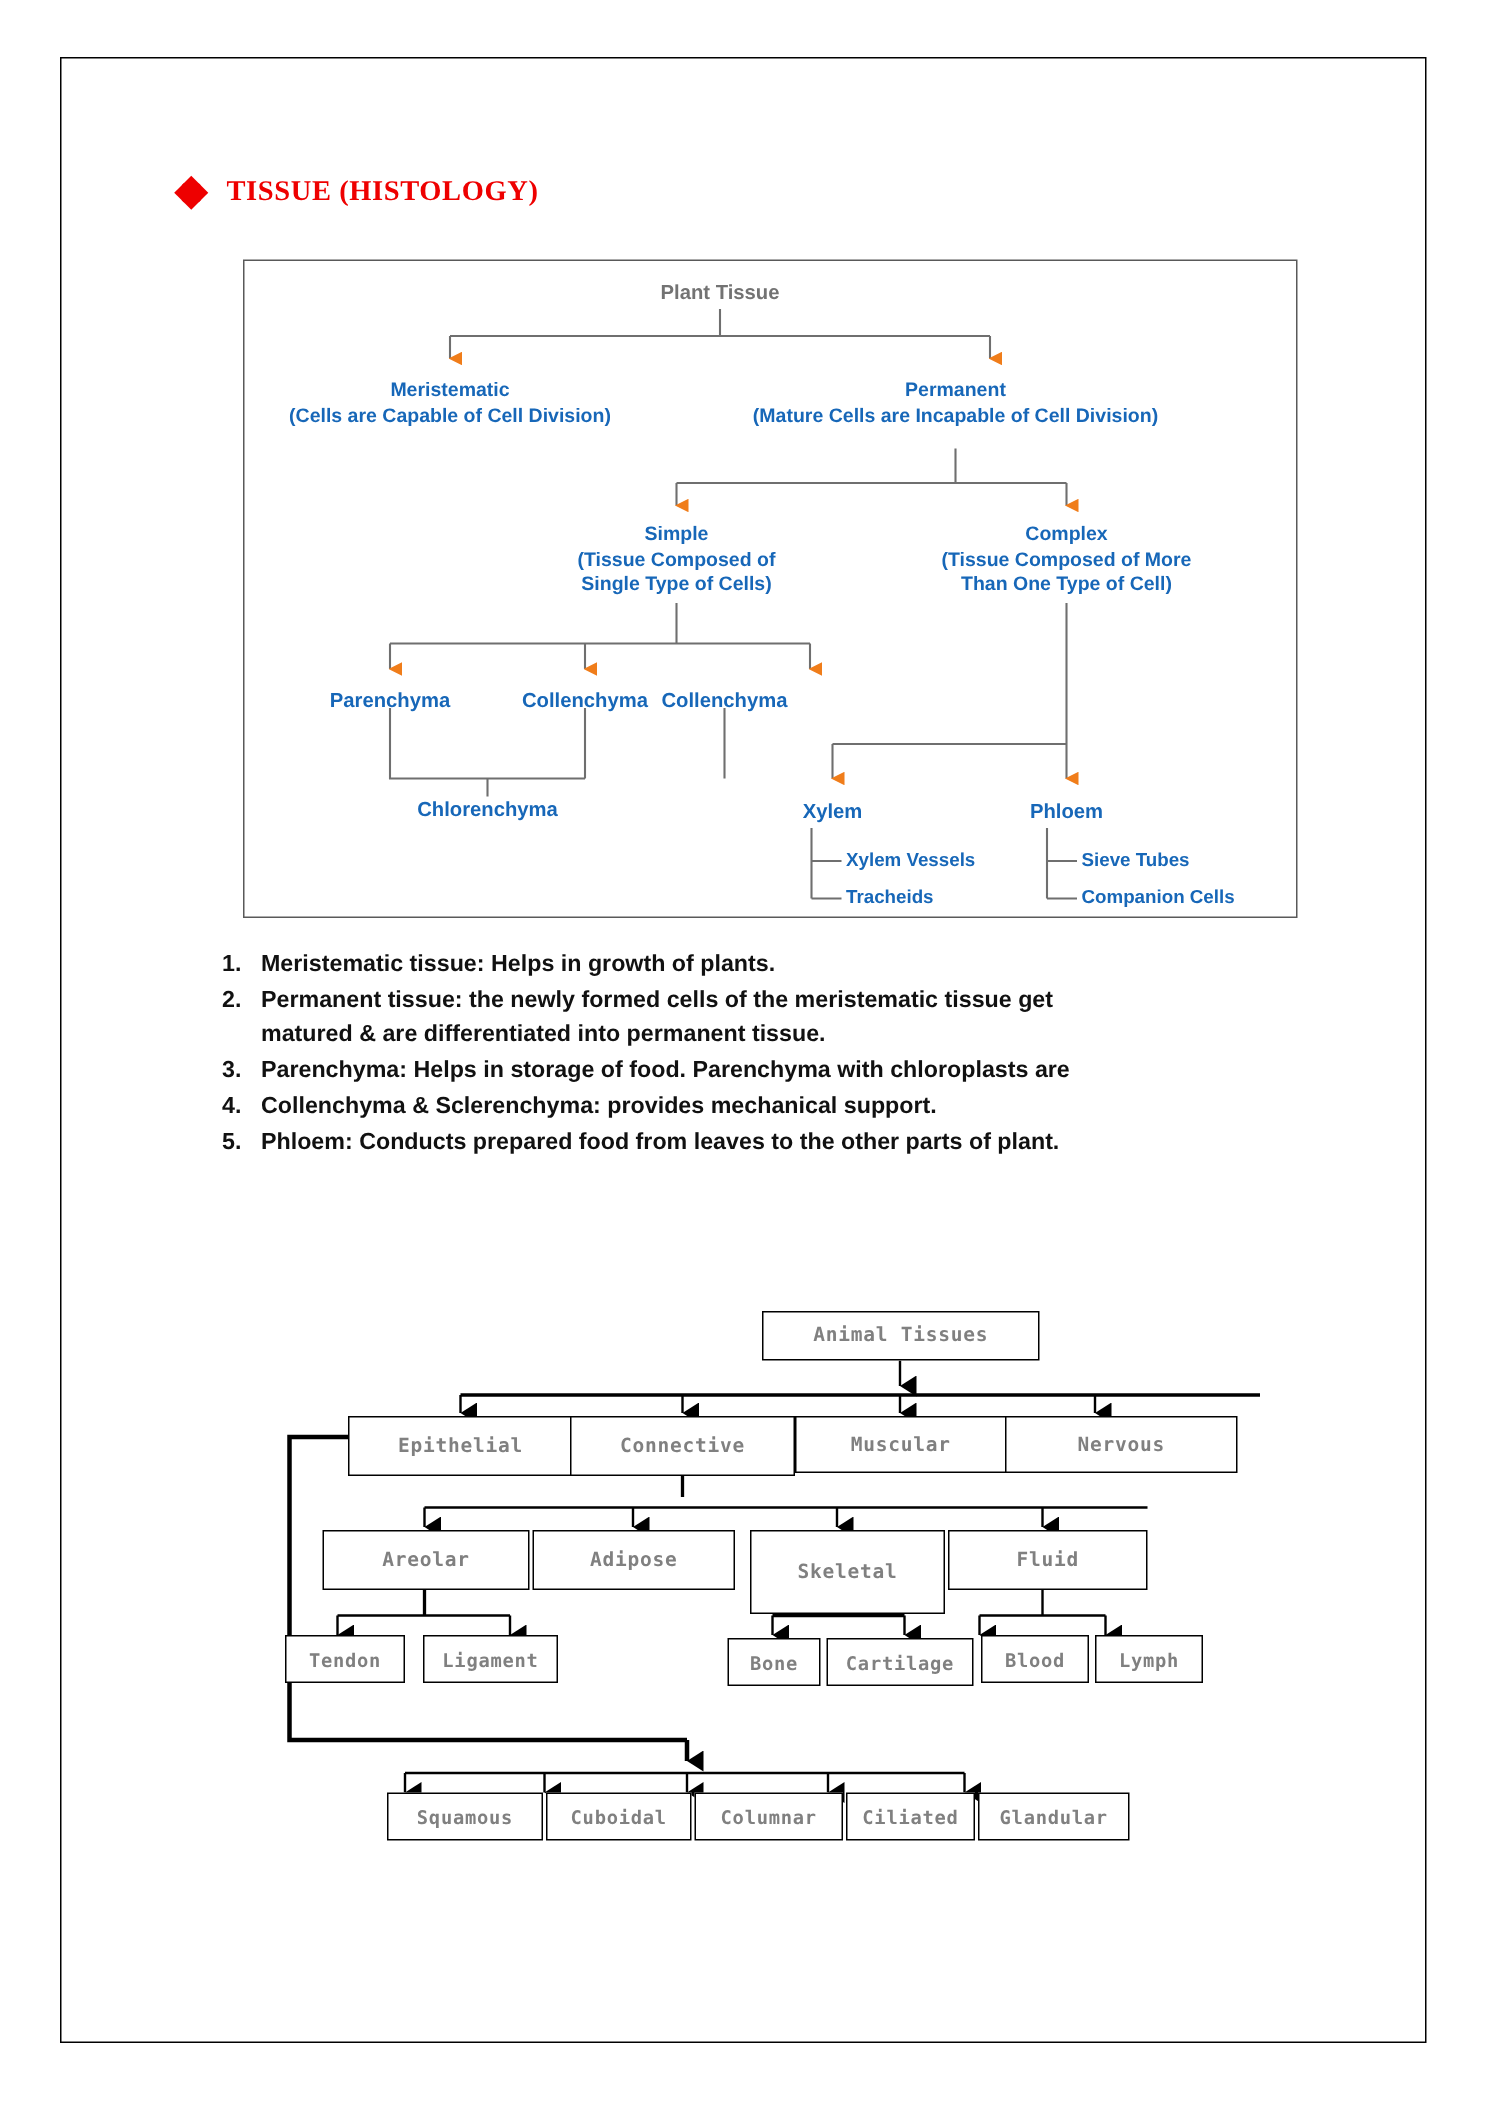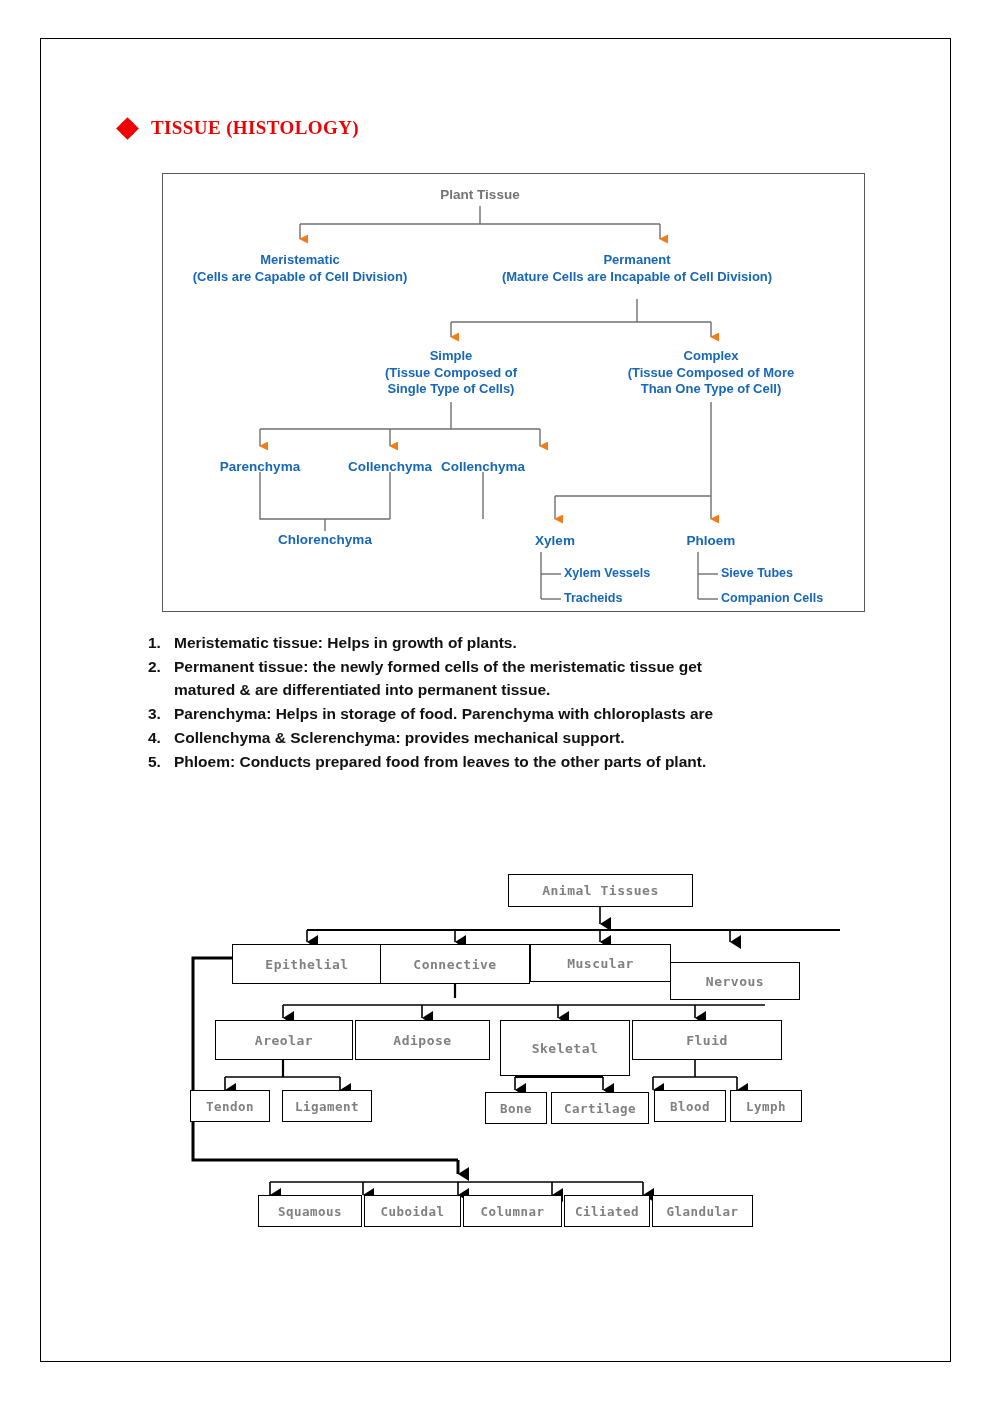--- a/index.html
+++ b/index.html
@@ -210,26 +210,26 @@
       <path d="M377,320 L377,333" marker-end="url(#barr)"></path>
       <path d="M468,320 L468,333" marker-end="url(#barr)"></path>
     </g>
   </svg>
 
   <div class="abox" style="left:333px;top:12px;width:185px;height:33px;">Animal Tissues</div>
 
   <div class="abox" style="left:57px;top:82px;width:150px;height:40px;">Epithelial</div>
   <div class="abox" style="left:205px;top:82px;width:150px;height:40px;">Connective</div>
   <div class="abox" style="left:355px;top:82px;width:141px;height:38px;">Muscular</div>
-  <div class="abox" style="left:495px;top:100px;width:130px;height:38px;">Nervous</div>
+  <div class="abox" style="left:495px;top:82px;width:155px;height:38px;">Nervous</div>
 
   <div class="abox" style="left:40px;top:158px;width:138px;height:40px;">Areolar</div>
   <div class="abox" style="left:180px;top:158px;width:135px;height:40px;">Adipose</div>
   <div class="abox" style="left:325px;top:158px;width:130px;height:56px;text-align:center;">Skeletal</div>
-  <div class="abox" style="left:457px;top:158px;width:150px;height:40px;">Fluid</div>
+  <div class="abox" style="left:457px;top:158px;width:133px;height:40px;">Fluid</div>
 
   <div class="abox sm" style="left:15px;top:228px;width:80px;height:32px;text-align:center;">Tendon</div>
   <div class="abox sm" style="left:107px;top:228px;width:90px;height:32px;">Ligament</div>
 
   <div class="abox sm" style="left:310px;top:230px;width:62px;height:32px;">Bone</div>
   <div class="abox sm" style="left:376px;top:230px;width:98px;height:32px;">Cartilage</div>
   <div class="abox sm" style="left:479px;top:228px;width:72px;height:32px;">Blood</div>
   <div class="abox sm" style="left:555px;top:228px;width:72px;height:32px;">Lymph</div>
 
   <div class="abox sm" style="left:83px;top:333px;width:104px;height:32px;">Squamous</div>

